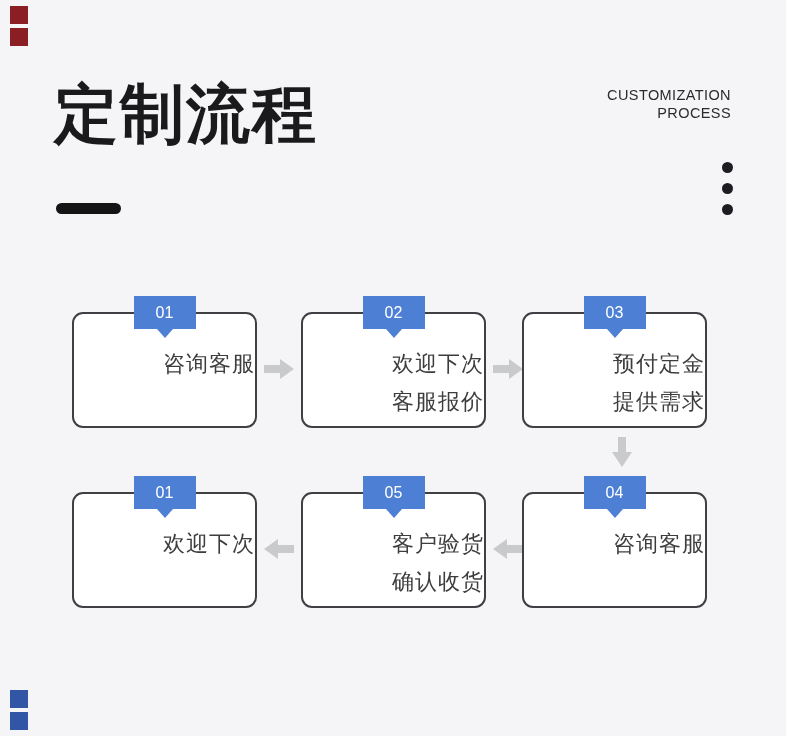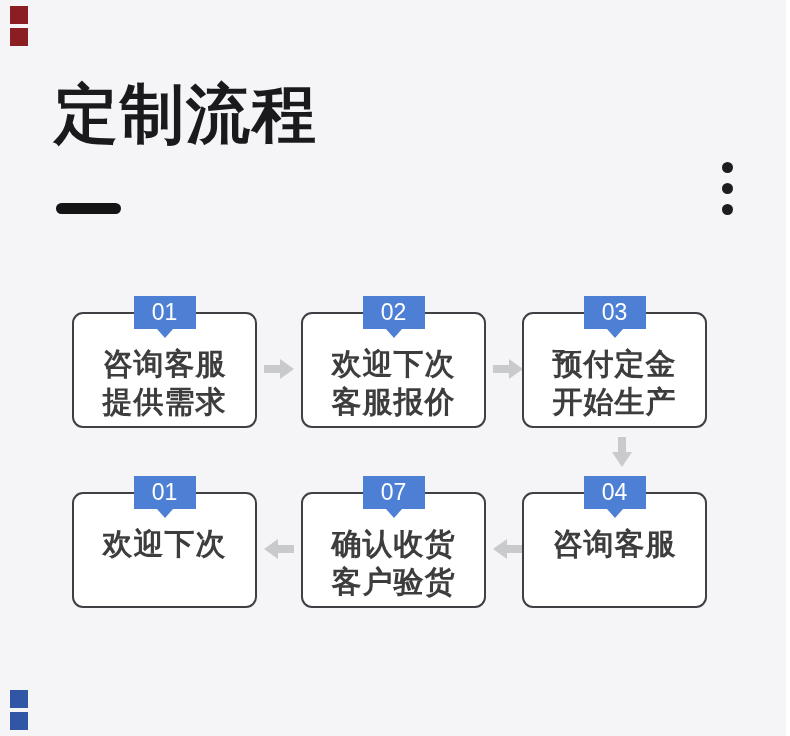--- a/index.html
+++ b/index.html
@@ -27,27 +27,27 @@
             line-height:18px;color:var(--subtitle);letter-spacing:.4px;}
   .dots{position:absolute;right:53px;top:162px;display:flex;flex-direction:column;gap:10px;align-items:center;}
   .dot{width:11px;height:11px;border-radius:50%;background:#1d1d21;}
 
   
   .step{position:absolute;width:185px;height:116px;background:var(--box-bg);
         border:2px solid var(--box-border);border-radius:11px;box-sizing:border-box;}
   .r1{top:312px;} .r2{top:492px;}
   .c1{left:72px;} .c2{left:301px;} .c3{left:522px;}
   .badge{position:absolute;left:50%;transform:translateX(-50%);top:-18px;min-width:62px;height:33px;
-         background:var(--accent-blue);color:#fff;font-size:23px;line-height:33px;text-align:center;
+         background:var(--accent-blue);color:#fff;font-size:16px;line-height:33px;text-align:center;
          font-weight:500;z-index:2;}
   .badge:after{content:"";position:absolute;left:50%;transform:translateX(-50%);bottom:-9px;
          border-left:8px solid transparent;border-right:8px solid transparent;
          border-top:9px solid var(--accent-blue);}
-  .step-text{padding-top:31px;text-align:center;font-size:30px;line-height:38px;
-         color:var(--step-text);font-weight:700;letter-spacing:1px;}
+  .step-text{padding-top:31px;text-align:right;font-size:22px;line-height:38px;
+         color:var(--step-text);font-weight:400;letter-spacing:1px;}
 
   
   .arrow{position:absolute;}
   .ar1a{left:264px;top:359px;} .ar1b{left:493px;top:359px;}
   .ar2a{left:264px;top:539px;} .ar2b{left:493px;top:539px;}
   .ardown{left:612px;top:437px;}
   .arrow svg{display:block;}
   .arrow polygon{fill:var(--arrow);}
 </style>
 </head>
@@ -56,32 +56,35 @@
 <div class="page">
 
   <div class="corner corner-tl">
     <div class="sq sq-red"></div>
     <div class="sq sq-red"></div>
   </div>
 
   <h1 class="title">定制流程</h1>
   <div class="title-dash"></div>
 
+  <div class="subtitle">
+    <div>CUSTOMIZATION</div>
+    <div>PROCESS</div>
+  </div>
 
   <div class="dots">
     <div class="dot"></div>
     <div class="dot"></div>
     <div class="dot"></div>
   </div>
 
   <div class="step r1 c1">
     <div class="badge">01</div>
     <div class="step-text">
       <div>咨询客服</div>
-      <div>提供需求</div>
     </div>
   </div>
 
   <div class="arrow ar1a">
     <svg width="30" height="20" viewBox="0 0 30 20">
         <polygon points="0,6 16,6 16,0 30,10 16,20 16,14 0,14"></polygon>
       </svg>
   </div>
 
   <div class="step r1 c2">
@@ -95,21 +98,21 @@
   <div class="arrow ar1b">
     <svg width="30" height="20" viewBox="0 0 30 20">
         <polygon points="0,6 16,6 16,0 30,10 16,20 16,14 0,14"></polygon>
       </svg>
   </div>
 
   <div class="step r1 c3">
     <div class="badge">03</div>
     <div class="step-text">
       <div>预付定金</div>
-      <div>开始生产</div>
+      <div>提供需求</div>
     </div>
   </div>
 
   <div class="arrow ardown">
     <svg width="20" height="30" viewBox="0 0 20 30">
         <polygon points="6,0 14,0 14,15 20,15 10,30 0,15 6,15"></polygon>
       </svg>
   </div>
 
   <div class="step r2 c1">
@@ -119,24 +122,24 @@
     </div>
   </div>
 
   <div class="arrow ar2a">
     <svg width="30" height="20" viewBox="0 0 30 20">
         <polygon points="30,6 14,6 14,0 0,10 14,20 14,14 30,14"></polygon>
       </svg>
   </div>
 
   <div class="step r2 c2">
-    <div class="badge">07</div>
+    <div class="badge">05</div>
     <div class="step-text">
+      <div>客户验货</div>
       <div>确认收货</div>
-      <div>客户验货</div>
     </div>
   </div>
 
   <div class="arrow ar2b">
     <svg width="30" height="20" viewBox="0 0 30 20">
         <polygon points="30,6 14,6 14,0 0,10 14,20 14,14 30,14"></polygon>
       </svg>
   </div>
 
   <div class="step r2 c3">

